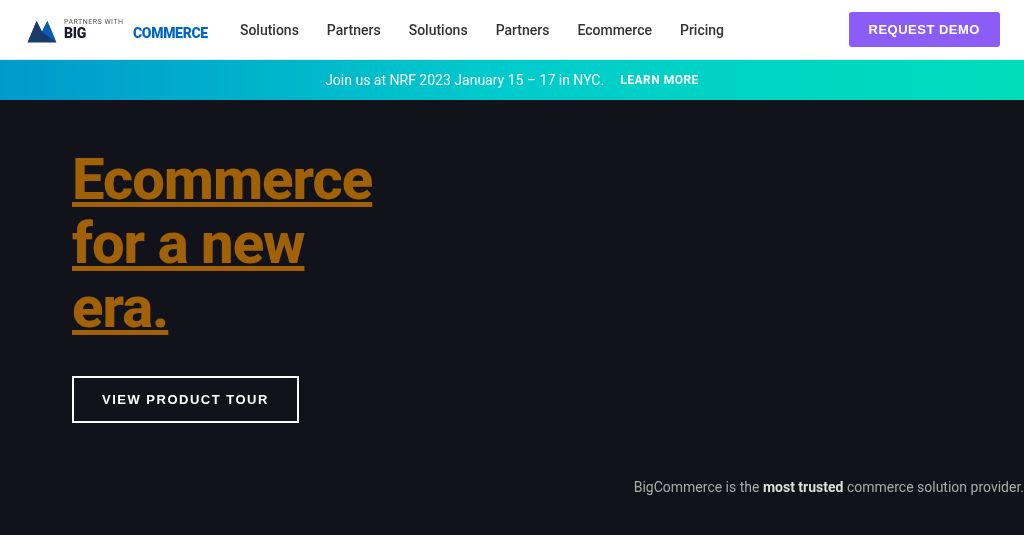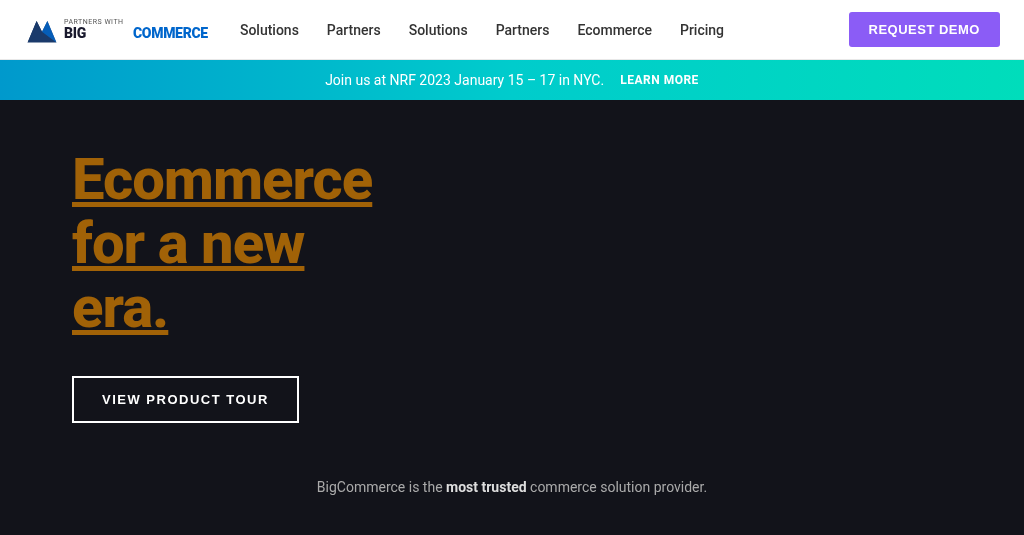--- a/index.html
+++ b/index.html
@@ -150,21 +150,21 @@
       font-size: 13px;
       font-weight: 700;
       letter-spacing: 1.5px;
       text-transform: uppercase;
       cursor: pointer;
       margin-bottom: 8px;
     }
 
     .hero-footer {
       width: 100%;
-      text-align: center;
+      text-align: right;
       padding-bottom: 20px;
     }
 
     .hero-footer-text {
       color: #aaaaaa;
       font-size: 14px;
     }
 
     .hero-footer-text strong {
       color: #dddddd;

